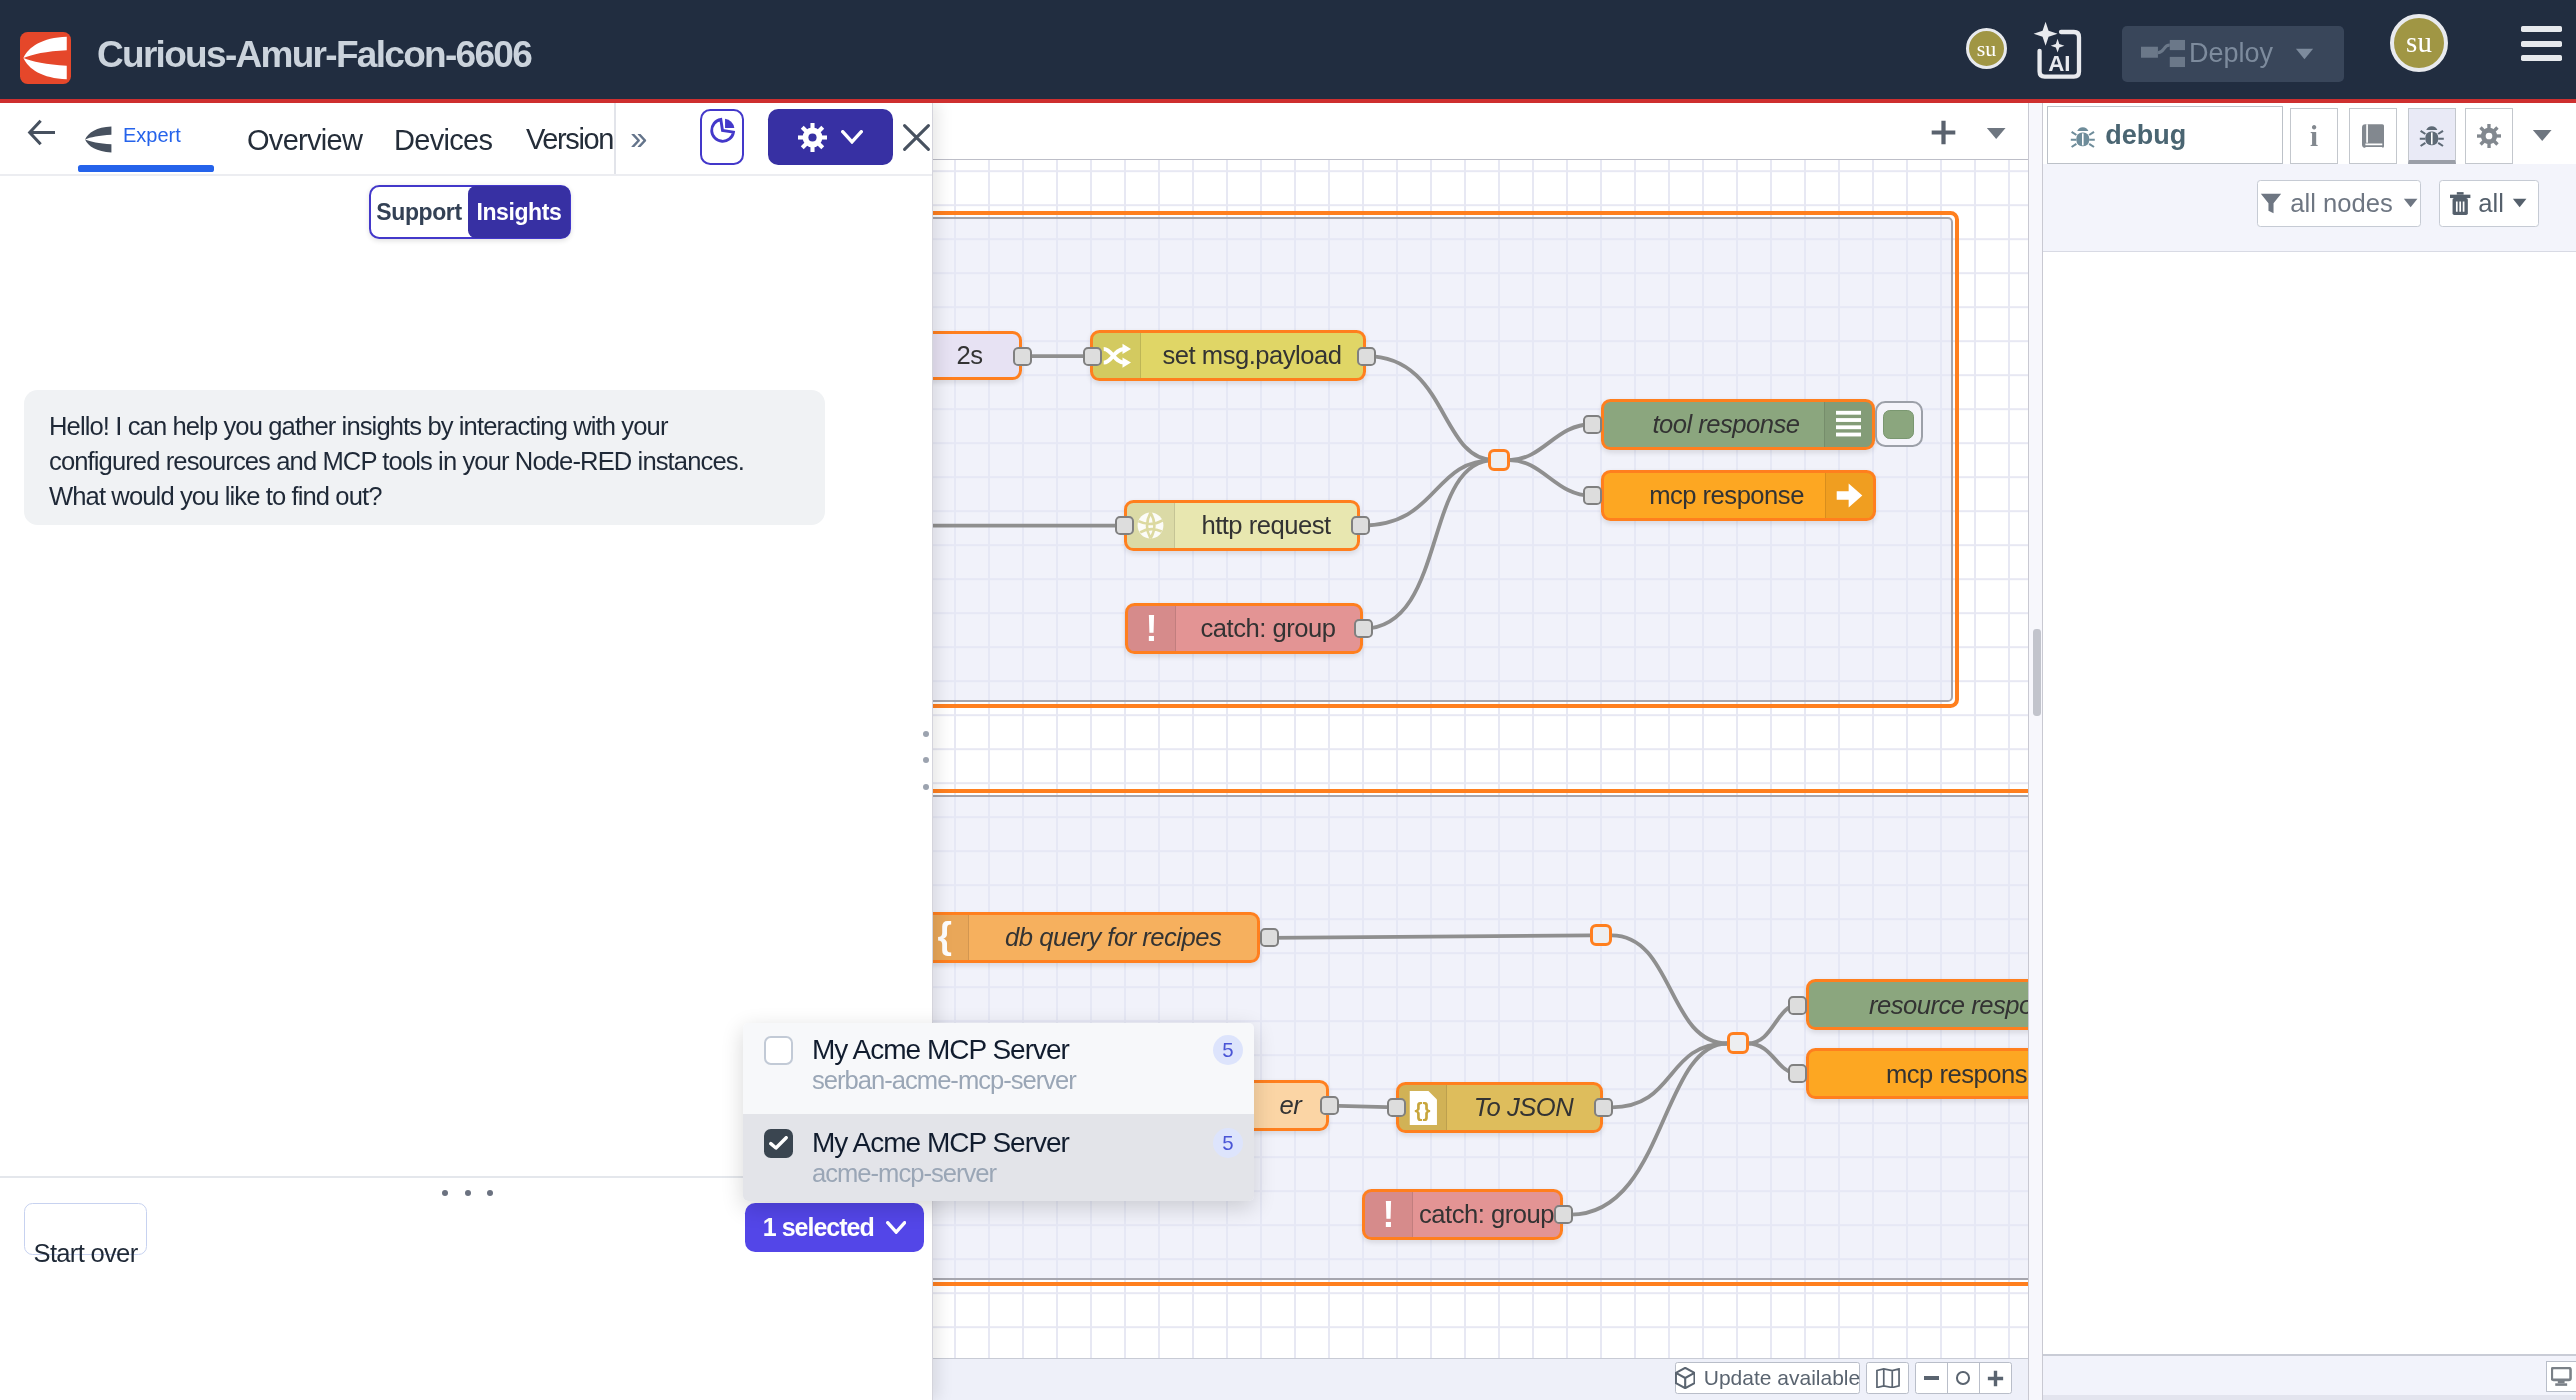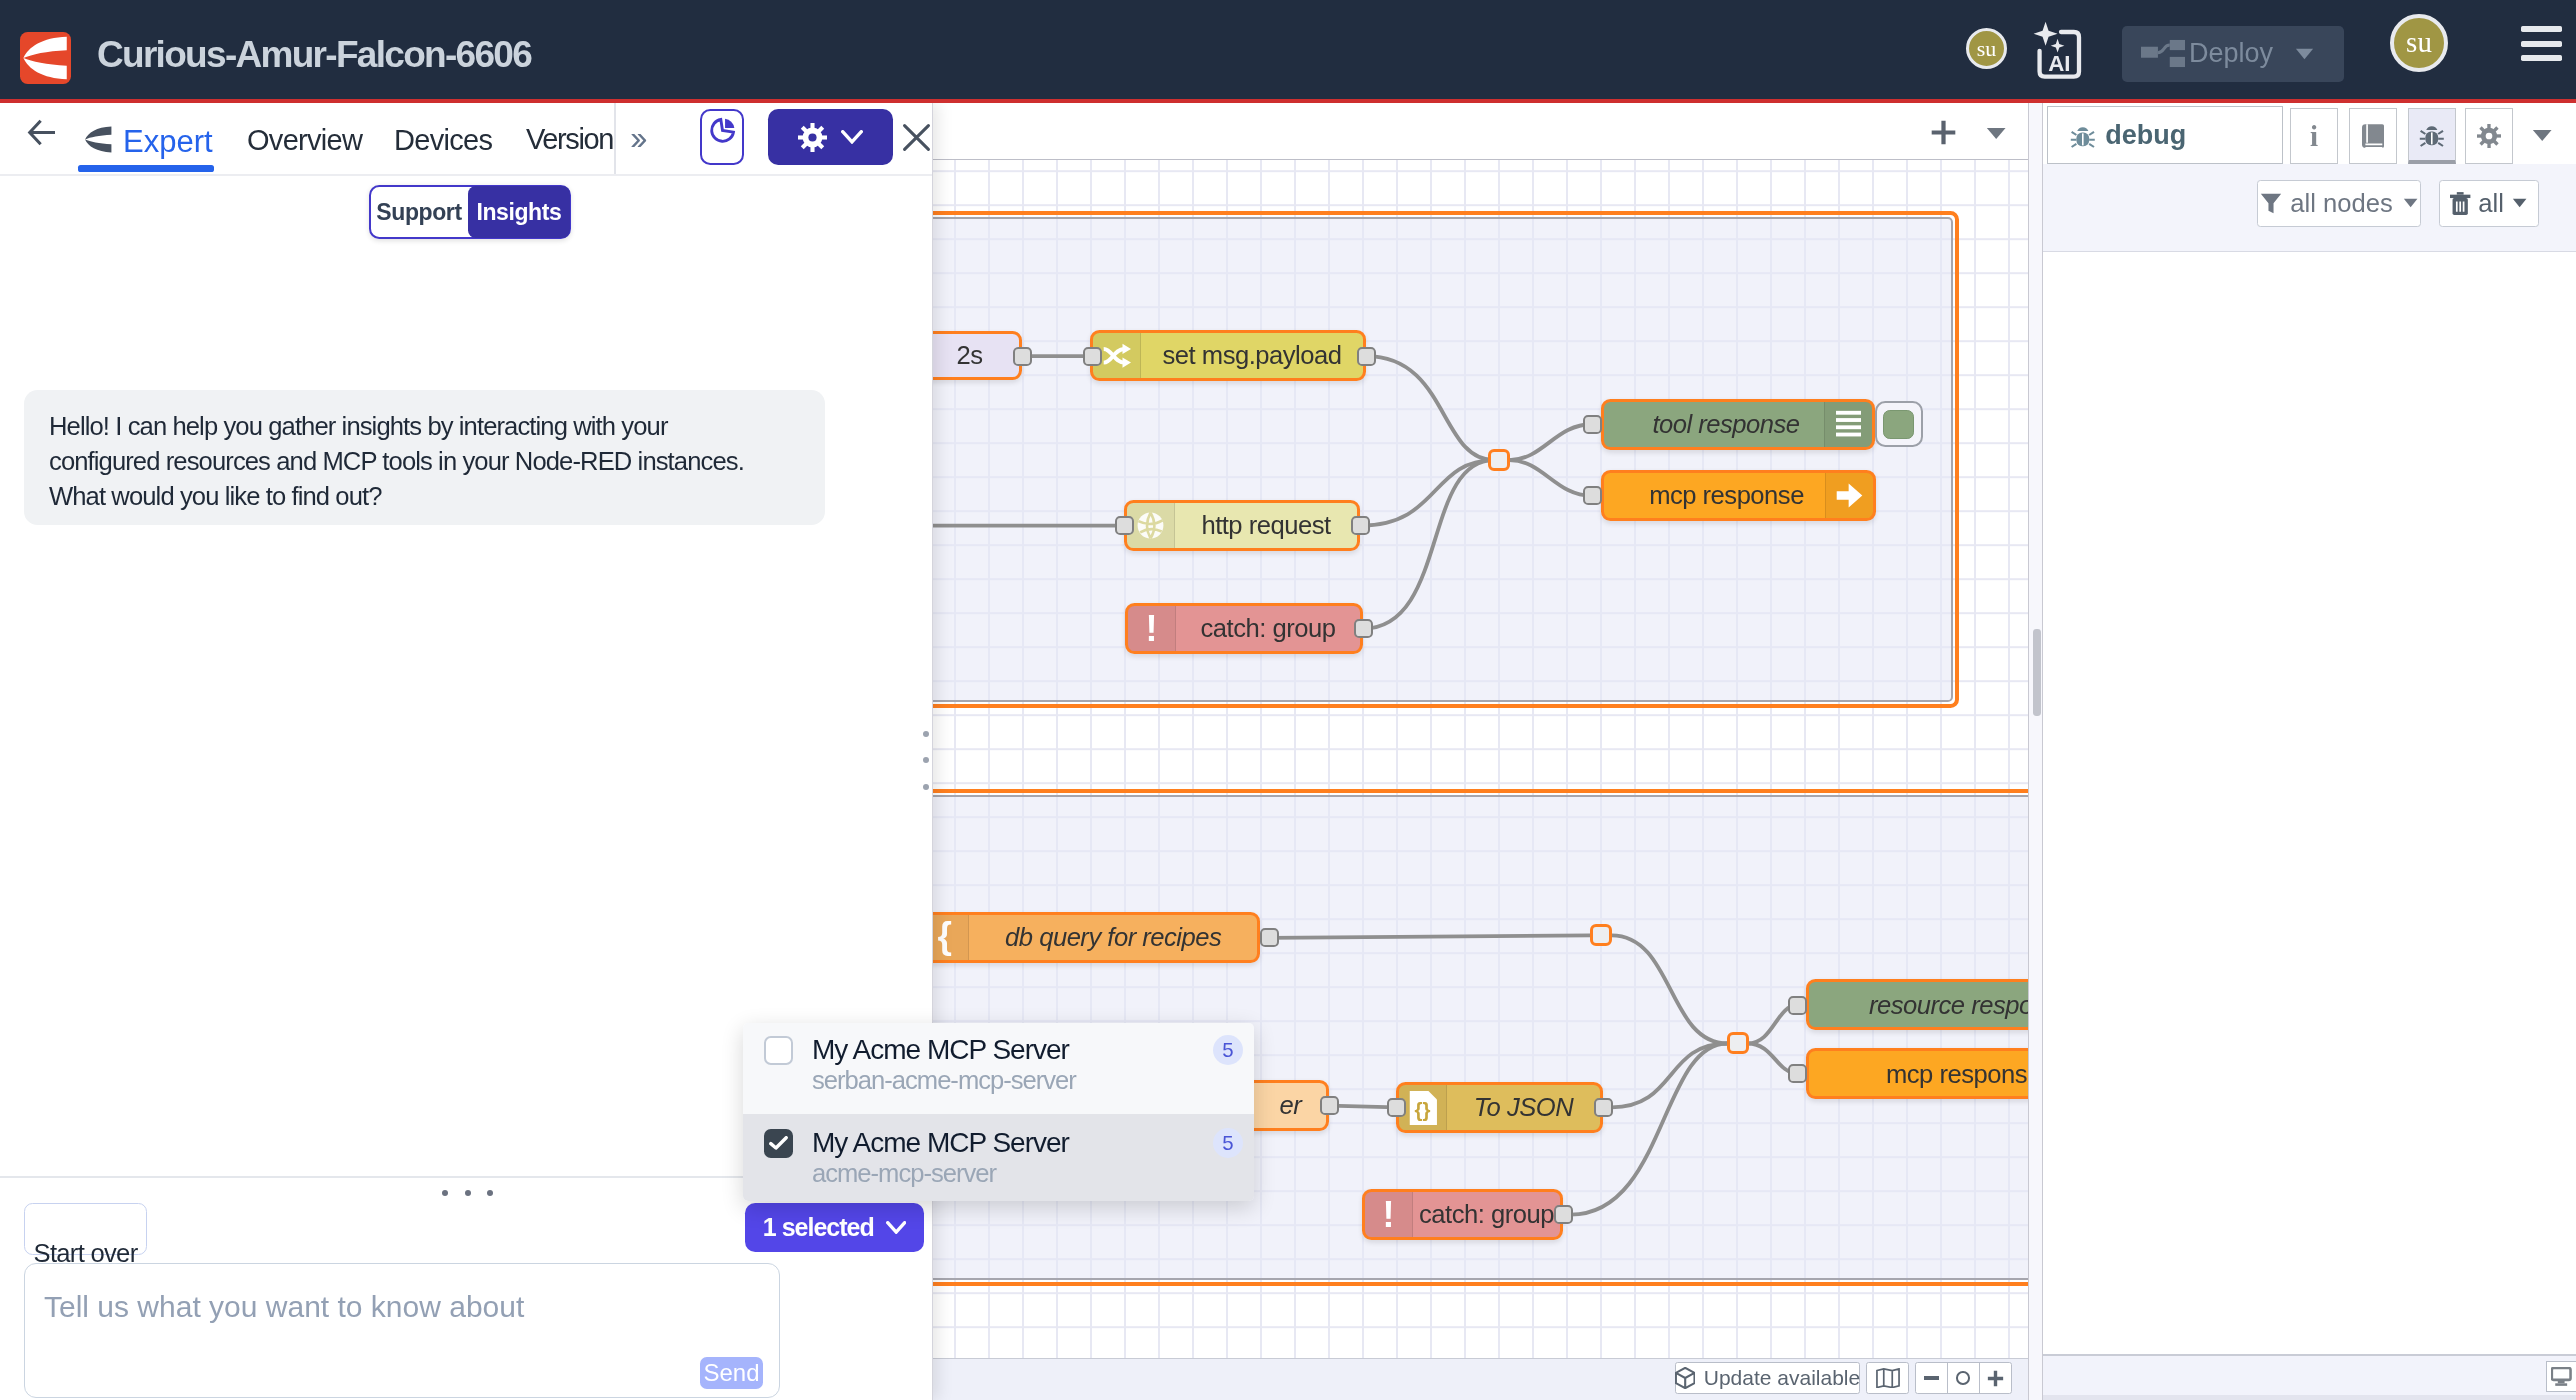--- a/index.html
+++ b/index.html
@@ -314,21 +314,21 @@
 
  <svg class="abs" style="left:27px;top:16px;" width="29" height="27" viewBox="0 0 34 32">
       <path d="M16 2 L3 16 L16 30 M3 16 H33" fill="none" stroke="#47515F" stroke-width="3.6"></path>
     </svg>
  <div class="abs" style="left:83px;top:21px;width:31px;height:31px;">
    <svg width="31" height="31" viewBox="0 0 60 60">
     <path d="M55,5 C26,6 10,17 4,30 C14,26 31,22 55,21 Z" fill="#47515F"></path>
     <path d="M55,55 C26,54 10,43 4,30 C14,34 31,38 55,39 Z" fill="#47515F"></path>
    </svg>
  </div>
- <span class="abs" style="left:123px;top:21px;font-size:31px;color:#2563EB;">Expert</span>
+ <span class="abs" style="left:123px;top:21px;font-size:20px;color:#2563EB;">Expert</span>
  <span class="abs" style="left:247px;top:21px;font-size:29px;letter-spacing:-0.7px;color:#242D39;text-align:center;">Overview</span>
  <span class="abs" style="left:394px;top:21px;font-size:29px;letter-spacing:-0.7px;color:#242D39;">Devices</span>
  <div class="abs" style="left:526px;top:20.4px;width:88px;overflow:hidden;"><span style="font-size:29px;letter-spacing:-1.4px;color:#242D39;">Version</span></div>
  <div class="abs" style="left:78px;top:62px;width:136px;height:6.8px;background:#2563EB;border-radius:2.6px;"></div>
  <div class="abs" style="left:614px;top:0px;width:1.7px;height:71px;background:#E2E4EA;"></div>
  <span class="abs" style="left:630px;top:15.3px;font-size:34px;color:#64748B;letter-spacing:-5.1px;">››</span>
  <div class="abs" style="left:700px;top:6px;width:44px;height:56px;border:2.6px solid #4338CA;border-radius:10.2px;">
    <svg width="27" height="27" viewBox="0 0 32 32" style="margin:6px auto;">
      <path d="M14 3 A13 13 0 1 0 29 18 L16 16 Z" fill="none" stroke="#4338CA" stroke-width="3.4"></path>
      <path d="M19 2 A13 13 0 0 1 30 13 L19 13 Z" fill="#4338CA"></path>
@@ -382,26 +382,20 @@
  </div>
  <div class="abs flexc" style="left:24px;top:1100px;width:123px;height:52px;border:1.7px solid #C7D2F0;border-radius:8.5px;justify-content:center;">
    <span style="font-size:25.6px;letter-spacing:-0.7px;color:#1F2937;margin-top:48px;">Start over</span>
  </div>
  <div class="abs flexc" style="left:745px;top:1100px;width:179px;height:49px;background:#5346E8;border-radius:10.2px;justify-content:center;">
    <span style="font-size:25px;font-weight:bold;letter-spacing:-1px;color:#fff;">1 selected</span>
    <svg width="20.4" height="12.8" viewBox="0 0 24 15" style="margin-left:12px;">
         <path d="M2 2 L12 13 L22 2" fill="none" stroke="#fff" stroke-width="4" stroke-linecap="round"></path>
       </svg>
  </div>
- <div class="abs" style="left:24px;top:1160px;width:756px;height:135px;border:1.7px solid #CBD5E1;border-radius:12px;background:#fff;">
-   <div style="padding:25.6px 0 0 19px;font-size:30px;color:#93A0B4;">Tell us what you want to know about</div>
-   <div class="flexc" style="position:absolute;right:16px;bottom:7.7px;width:63px;height:32px;background:#A5B4FC;border-radius:6.8px;justify-content:center;">
-     <span style="font-size:24px;color:#fff;">Send</span>
-   </div>
- </div>
 </div>
 
 <div class="abs" style="left:743px;top:1023px;width:511px;height:178px;border-radius:5.1px;box-shadow:0 6.8px 22px rgba(0,0,0,0.16);overflow:hidden;z-index:30;">
  <div style="position:absolute;left:0;top:0;width:100%;height:91px;background:#F7F8FA;"></div>
  <div style="position:absolute;left:0;top:91px;width:100%;height:87px;background:#E3E4E9;"></div>
  <div class="abs" style="left:21px;top:12.8px;width:29px;height:29px;background:#fff;border:2.6px solid #C2CAD6;border-radius:6.8px;"></div>
  <span class="abs" style="left:69px;top:11px;font-size:28px;letter-spacing:-1px;color:#111C2E;">My Acme MCP Server</span>
  <div class="abs flexc" style="left:470px;top:12px;width:30px;height:30px;border-radius:50%;background:#DDE4FC;justify-content:center;">
       <span style="font-size:20.4px;color:#4A55D6;">5</span>
     </div>

